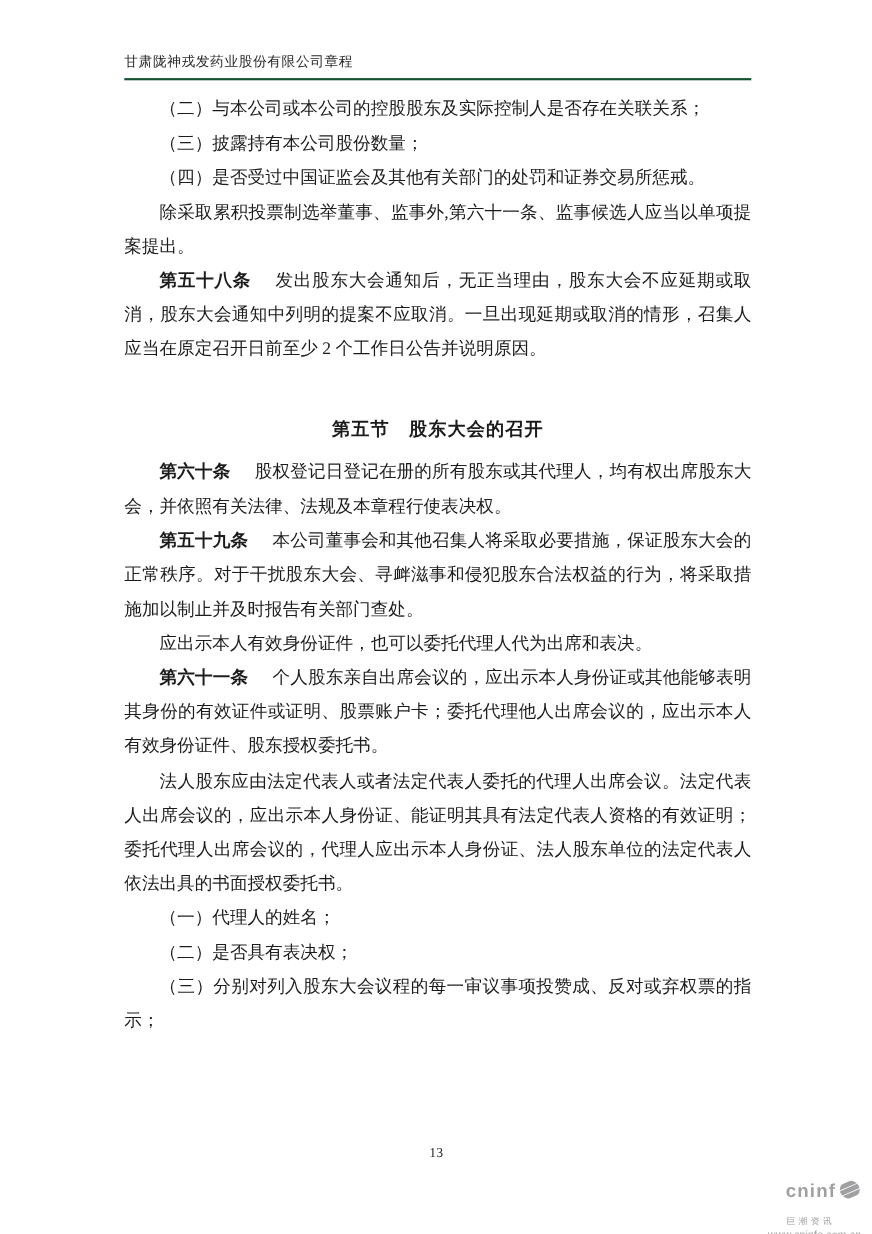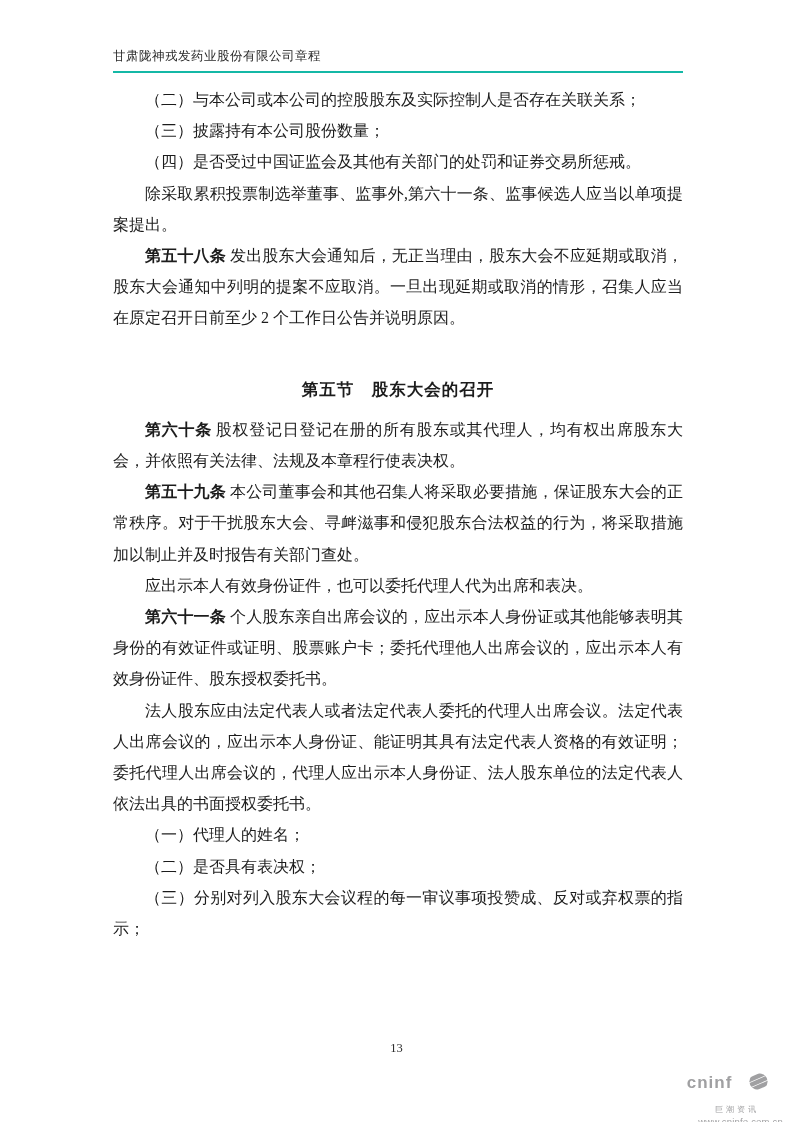--- a/index.html
+++ b/index.html
@@ -21,21 +21,21 @@
     position: absolute;
     left: 113px;
     width: 570px;
     top: 48px;
   }
   .doc-header .header-title {
     font-size: 12.5px;
     line-height: 16px;
     color: #2a2a2a;
     padding-bottom: 7px;
-    border-bottom: 2px solid #14b8a6;
+    border-bottom: 2px solid #14532d;
     letter-spacing: 0.5px;
   }
   
   .doc-body {
     position: absolute;
     left: 113px;
     top: 84px;
     width: 570px;
     font-size: 16px;
     line-height: 31.2px;
@@ -49,21 +49,21 @@
     text-indent: 0;
     text-align: center;
     font-weight: bold;
     font-size: 16.5px;
     margin-top: 40px;
     margin-bottom: 9px;
     letter-spacing: 1px;
   }
   .doc-body .art-num {
     font-weight: bold;
-    margin-right: 4px;
+    margin-right: 22px;
   }
   
   .page-number {
     position: absolute;
     top: 1041px;
     left: 0;
     width: 100%;
     text-align: center;
     font-size: 12.5px;
     color: #2a2a2a;
@@ -75,22 +75,22 @@
     width: 110px;
     text-align: right;
     color: #a0a0a2;
     font-family: "Liberation Sans", sans-serif;
     line-height: 1.1;
     user-select: none;
   }
   .cninfo-logo .logo-row {
     display: flex;
     align-items: center;
-    justify-content: center;
-    gap: 16px;
+    justify-content: flex-end;
+    gap: 2px;
   }
   .cninfo-logo .logo-brand {
     font-size: 17px;
     font-weight: bold;
     letter-spacing: 1px;
     color: #a0a0a2;
   }
   .cninfo-logo .logo-cn {
     font-size: 8px;
     letter-spacing: 3px;

